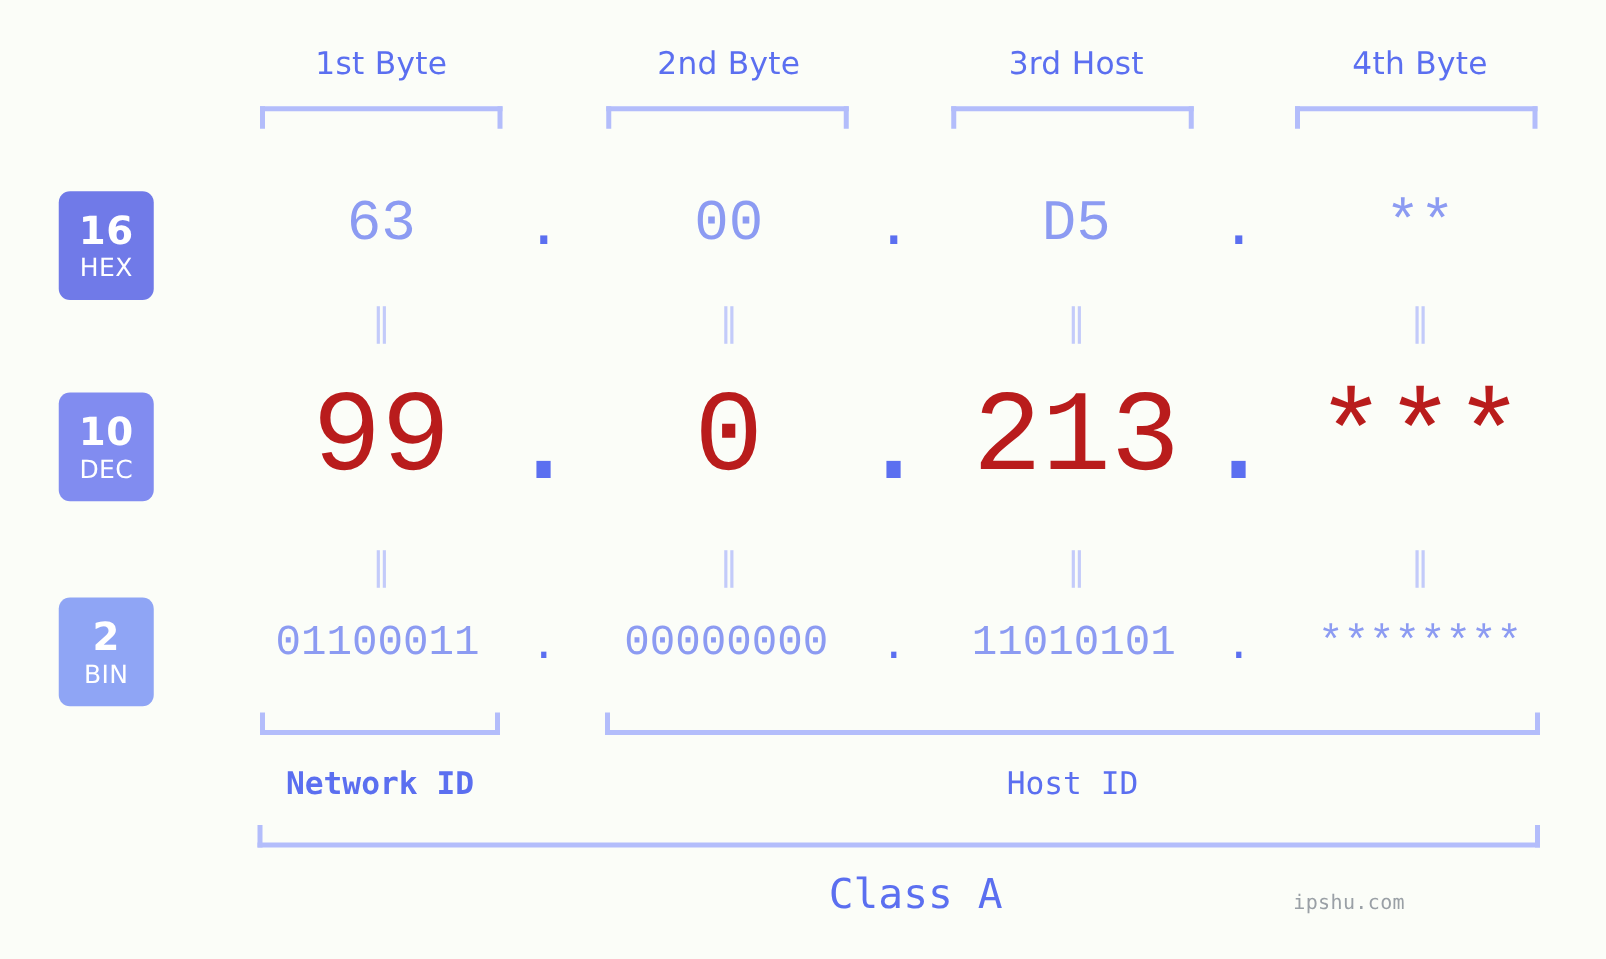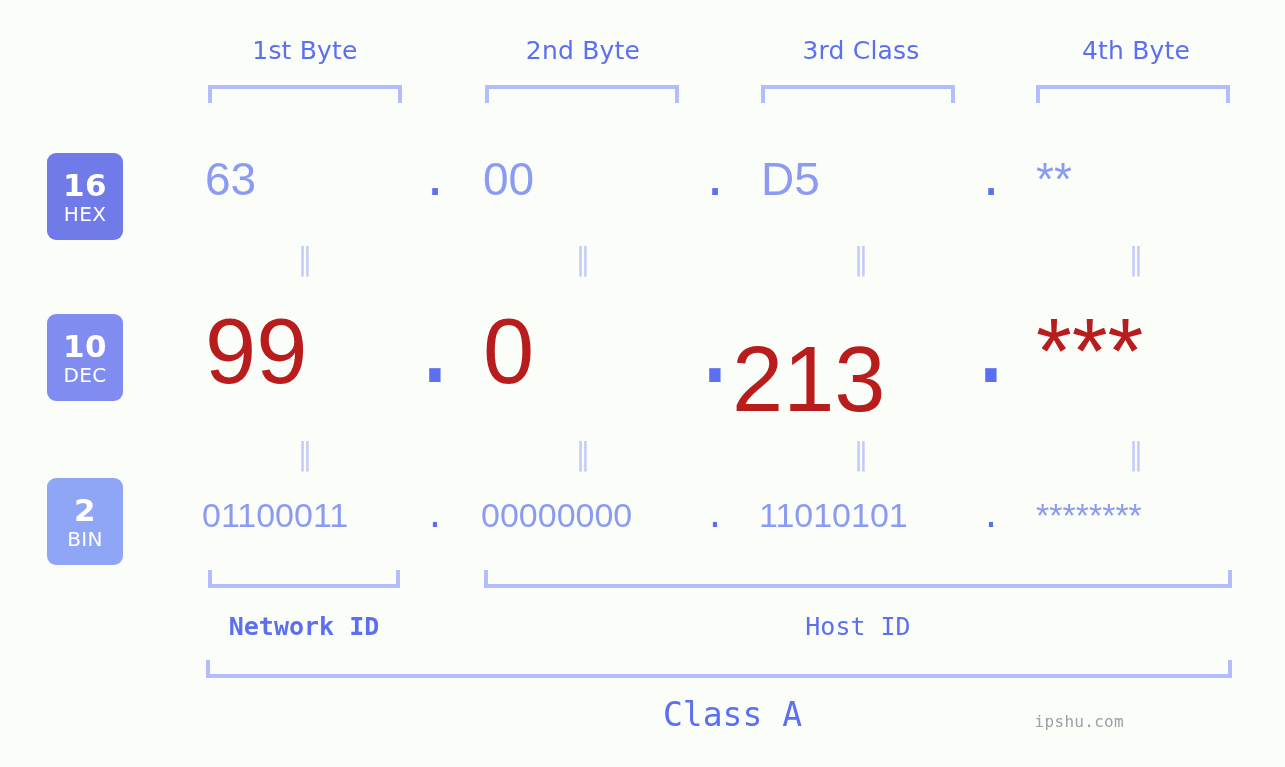--- a/index.html
+++ b/index.html
@@ -73,23 +73,23 @@
     margin-top: 3px;
     letter-spacing: 0.3px;
   }
   #badge-hex { top: 153px; height: 87px; background: #707ae8; }
   #badge-dec { top: 314px; height: 87px; background: #818cf0; }
   #badge-bin { top: 478px; height: 87px; background: #8fa5f5; }
 
   
   .val {
     position: absolute;
-    text-align: left;
-    white-space: nowrap;
-    font-family: Liberation Sans, sans-serif;
+    text-align: center;
+    white-space: nowrap;
+    font-family: Liberation Mono, monospace;
   }
   .row-hex .val {
     color: #8c9bf2;
     font-size: 46px;
     top: 156px;
     line-height: 1;
   }
   .row-dec .val {
     color: #b91c1c;
     font-size: 92px;
@@ -161,21 +161,21 @@
     letter-spacing: 0.3px;
   }
 </style>
 </head>
 <body>
 
 <div id="stage">
 
   <div class="byte-head" style="left:205px; top:36px; width:200px;">1st Byte</div>
   <div class="byte-head" style="left:483px; top:36px; width:200px;">2nd Byte</div>
-  <div class="byte-head" style="left:761px; top:36px; width:200px;">3rd Class</div>
+  <div class="byte-head" style="left:761px; top:36px; width:200px;">3rd Host</div>
   <div class="byte-head" style="left:1036px; top:36px; width:200px;">4th Byte</div>
 
   <div class="bracket bracket-down" style="left:208px; top:85px; width:194px; height:18px;"></div>
   <div class="bracket bracket-down" style="left:485px; top:85px; width:194px; height:18px;"></div>
   <div class="bracket bracket-down" style="left:761px; top:85px; width:194px; height:18px;"></div>
   <div class="bracket bracket-down" style="left:1036px; top:85px; width:194px; height:18px;"></div>
 
   <div class="badge" id="badge-hex">
     <span class="num">16</span>
     <span class="abbr">HEX</span>
@@ -202,21 +202,21 @@
   <div class="eq eq-row1" style="left:205px; width:200px;">‖</div>
   <div class="eq eq-row1" style="left:483px; width:200px;">‖</div>
   <div class="eq eq-row1" style="left:761px; width:200px;">‖</div>
   <div class="eq eq-row1" style="left:1036px; width:200px;">‖</div>
 
   <div class="row-dec">
     <div class="val" style="left:205px; width:200px;">99</div>
     <div class="dot" style="left:385px; width:100px;">.</div>
     <div class="val" style="left:483px; width:200px;">0</div>
     <div class="dot" style="left:665px; width:100px;">.</div>
-    <div class="val" style="left:732px; width:200px;margin-top:28px;">213</div>
+    <div class="val" style="left:761px; width:200px;">213</div>
     <div class="dot" style="left:941px; width:100px;">.</div>
     <div class="val" style="left:1036px; width:200px;">***</div>
   </div>
 
   <div class="eq eq-row2" style="left:205px; width:200px;">‖</div>
   <div class="eq eq-row2" style="left:483px; width:200px;">‖</div>
   <div class="eq eq-row2" style="left:761px; width:200px;">‖</div>
   <div class="eq eq-row2" style="left:1036px; width:200px;">‖</div>
 
   <div class="row-bin">

